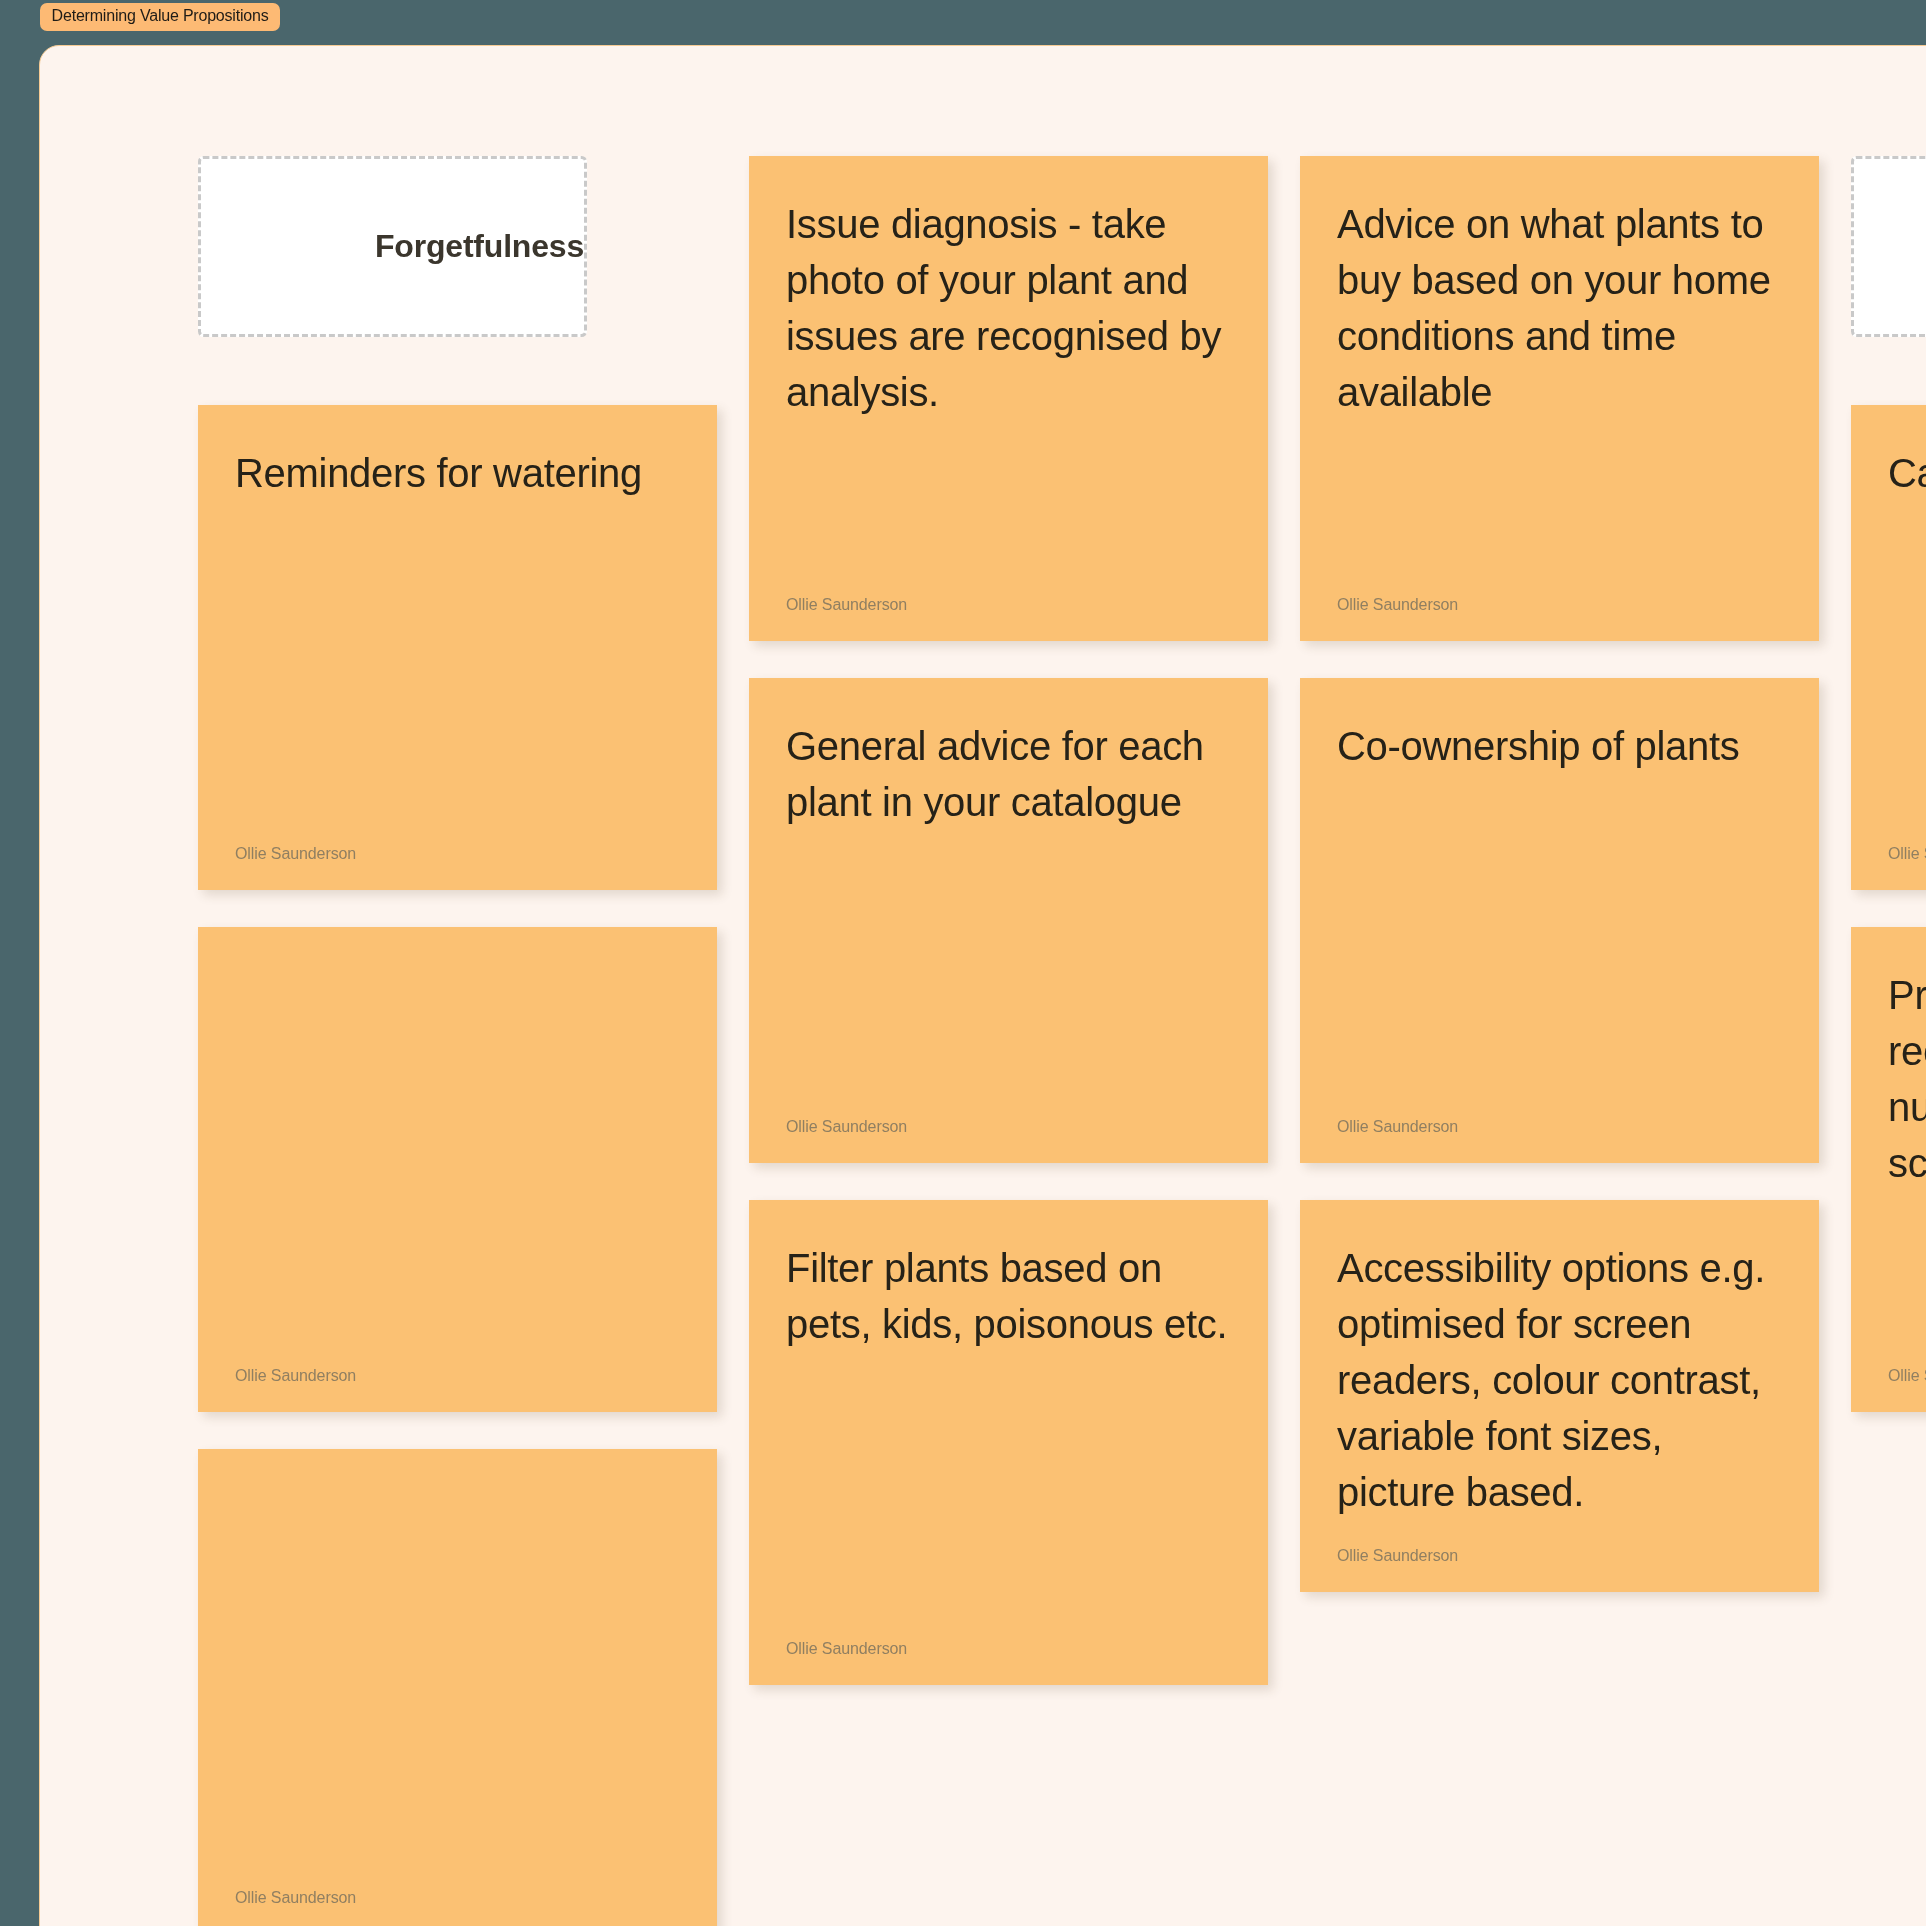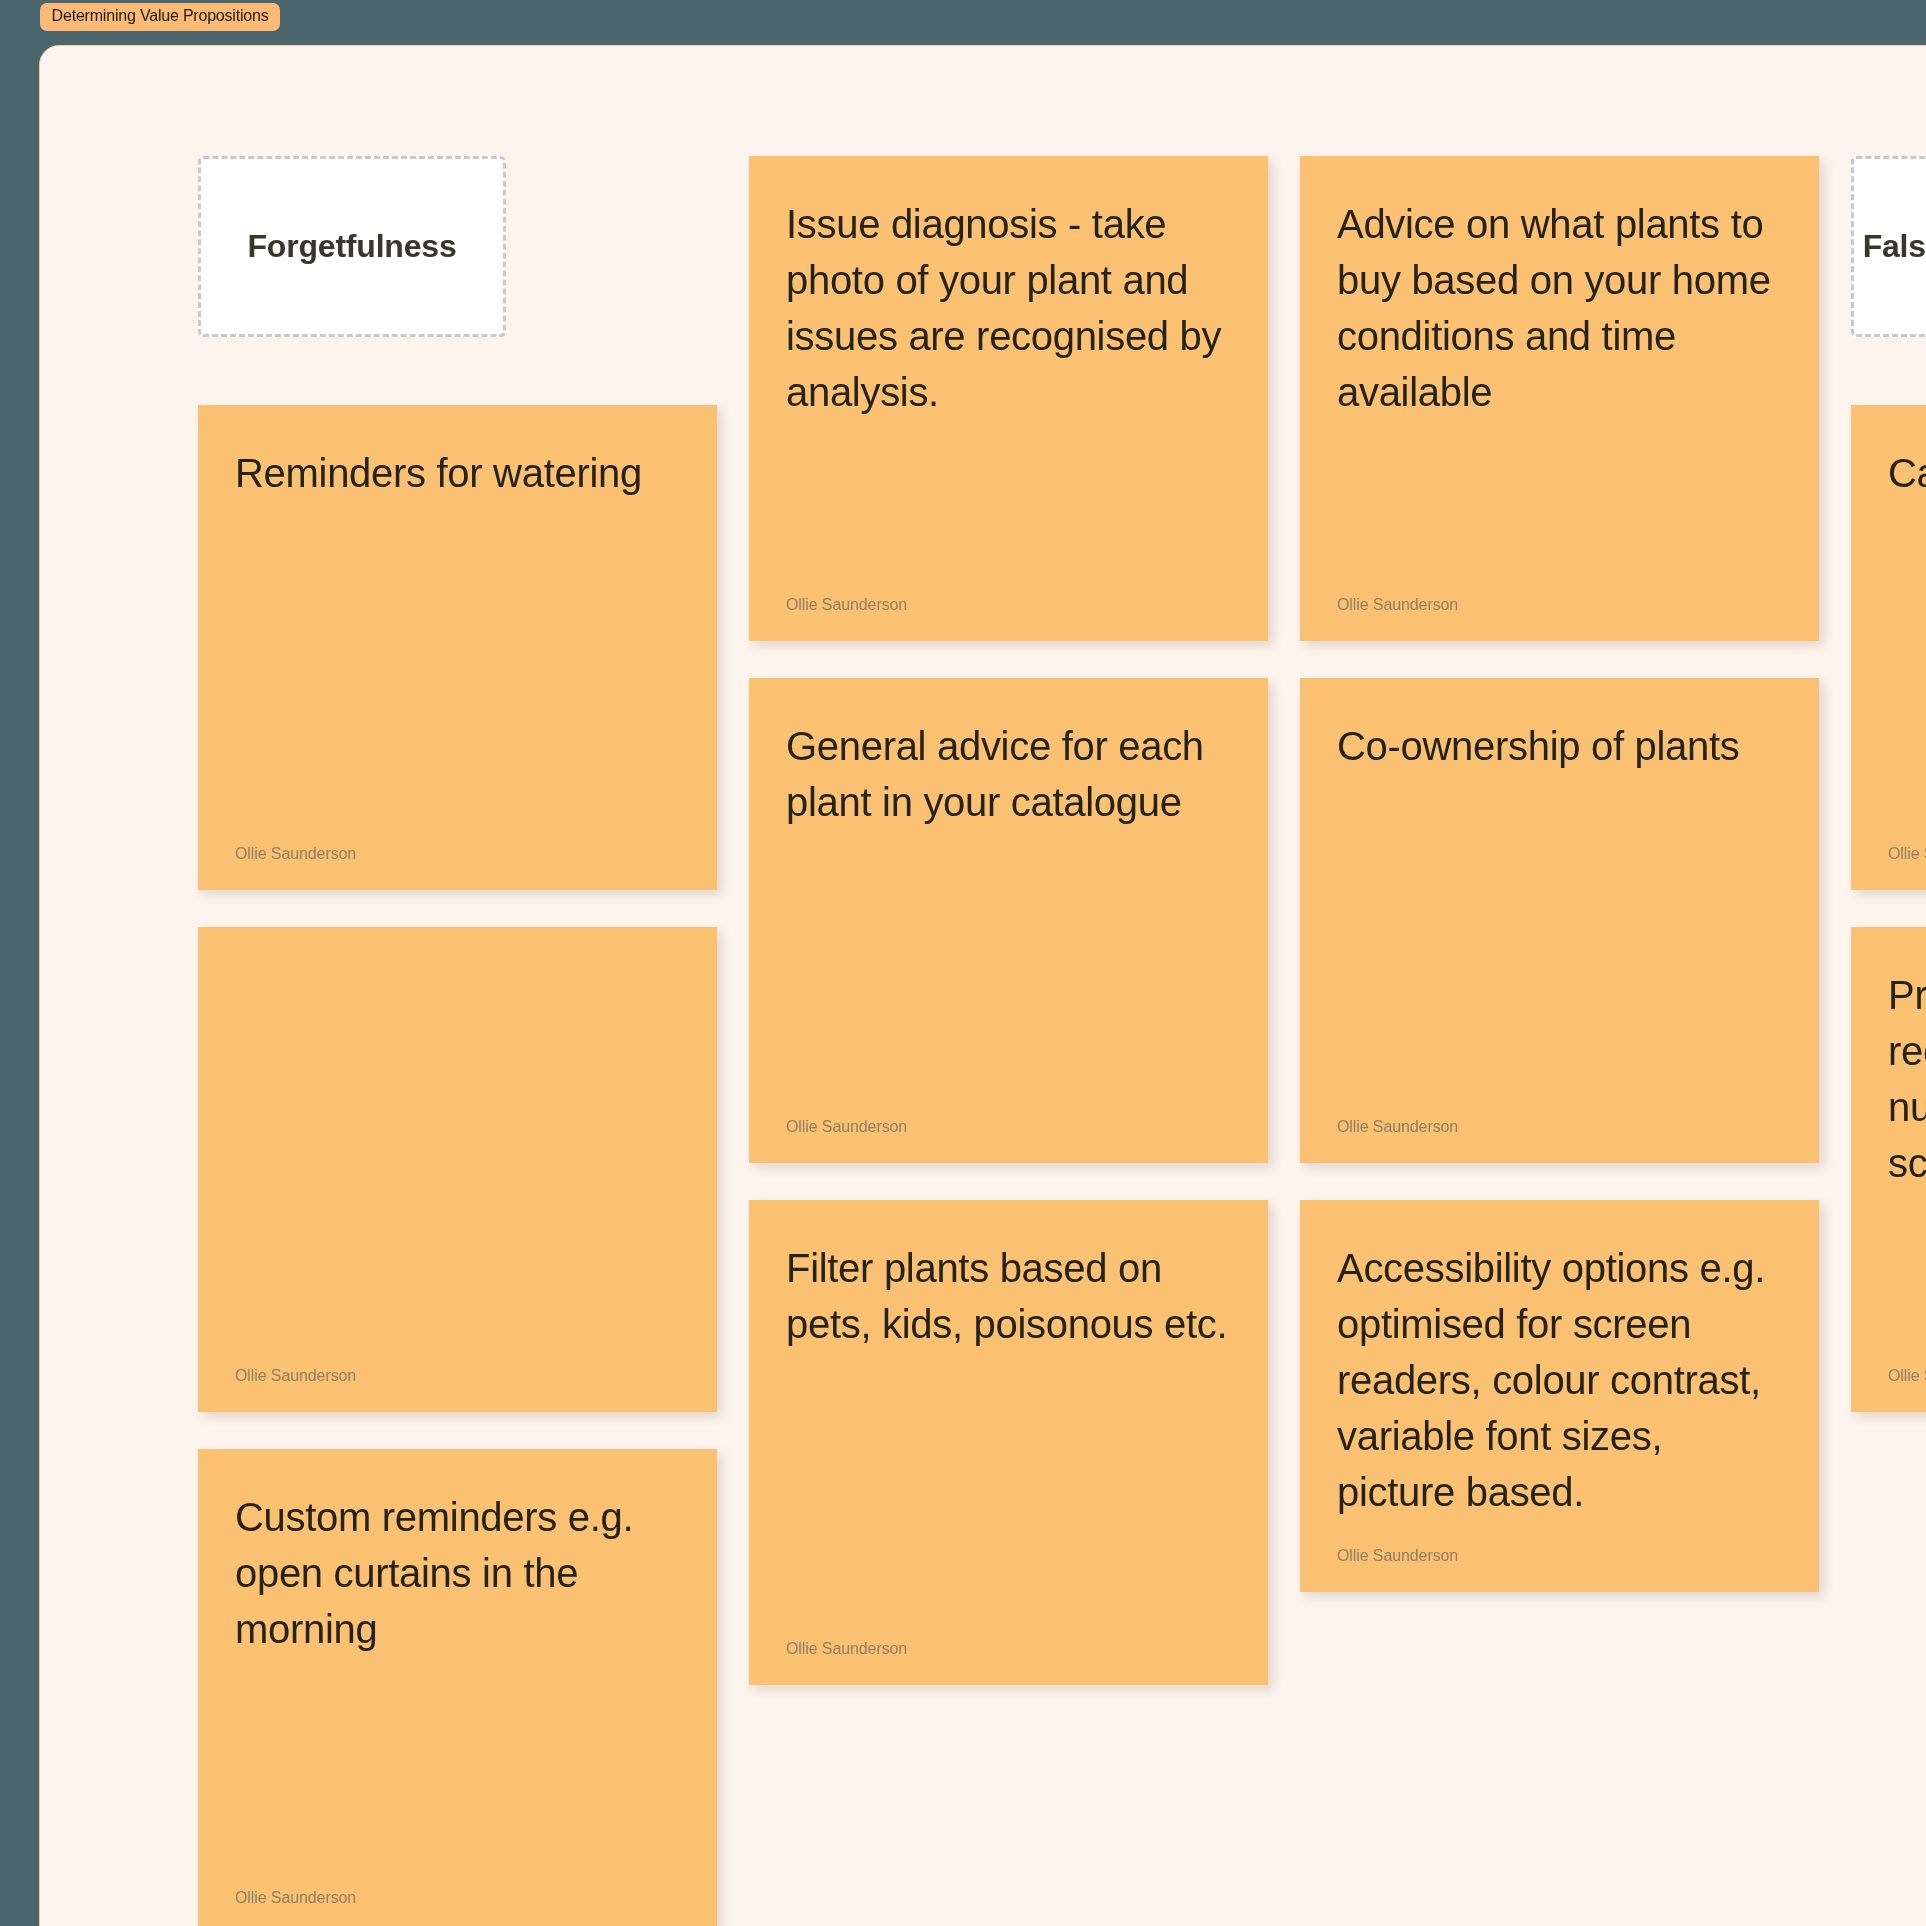--- a/index.html
+++ b/index.html
@@ -52,28 +52,28 @@
   .column {
     width: 551px;
     flex: 0 0 551px;
     display: flex;
     flex-direction: column;
     align-items: flex-start;
   }
 
   
   .col-header {
-    width: 308px;
+    width: 389px;
     height: 181px;
     background: #ffffff;
     border: 3.1px dashed #c9c9c9;
     border-radius: 5.4px;
     display: flex;
     align-items: center;
-    justify-content: center;
+    justify-content: flex-end;
     margin-bottom: 68px;
   }
 
   .col-header-label {
     font-size: 32px;
     font-weight: bold;
     color: #3b362d;
     text-align: center;
     letter-spacing: -0.2px;
   }
@@ -130,21 +130,20 @@
         </div>
         <div class="notes">
           <div class="note">
             <div class="note-text">Reminders for watering</div>
             <div class="note-author">Ollie Saunderson</div>
           </div>
           <div class="note">
             <div class="note-author">Ollie Saunderson</div>
           </div>
           <div class="note">
-            <div class="note-text">Custom reminders e.g. open curtains in the morning</div>
             <div class="note-author">Ollie Saunderson</div>
           </div>
         </div>
       </div>
       <div class="column">
         <div class="notes">
           <div class="note">
             <div class="note-text">Issue diagnosis - take photo of your plant and issues are recognised by analysis.</div>
             <div class="note-author">Ollie Saunderson</div>
           </div>

